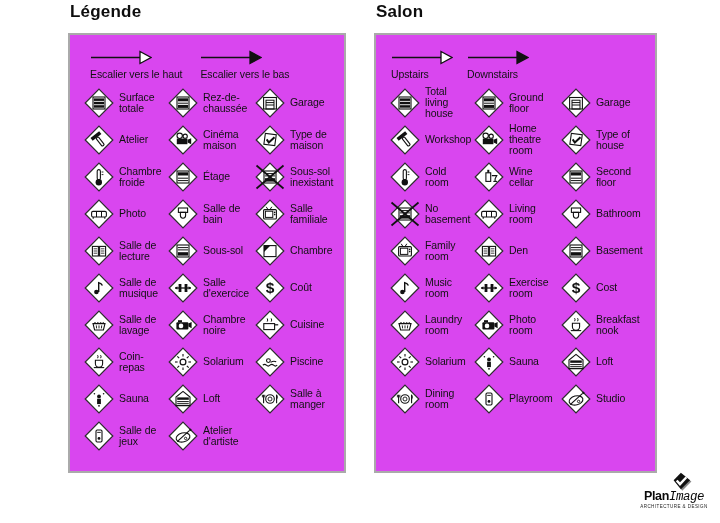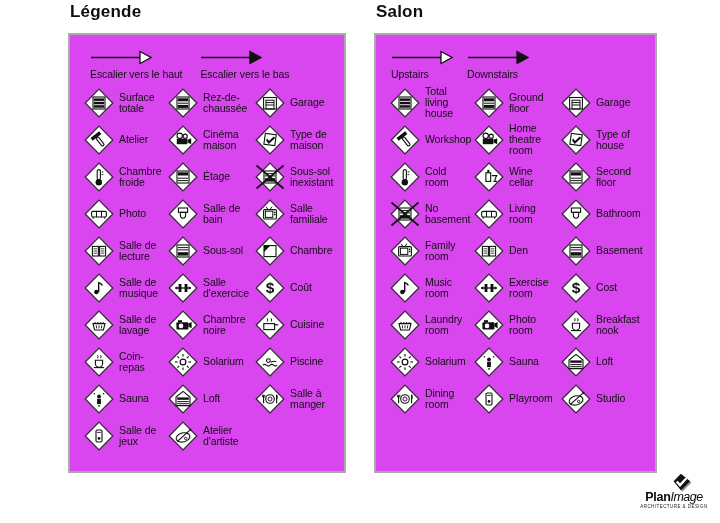--- a/index.html
+++ b/index.html
@@ -18,21 +18,21 @@
   .grid{display:grid;grid-template-columns:84px 87px 1fr;grid-auto-rows:37px;
         align-items:center;padding:4px 4px 0 14px;}
   .item{display:flex;align-items:center;gap:5px;}
   .dic{width:30px;height:30px;flex:none;}
   .dia{fill:#ffffff;stroke:#2b2b2b;stroke-width:1.2;}
   .lbl{font-size:10.5px;line-height:11px;letter-spacing:-.1px;white-space:pre-line;color:#111;}
   .logo{position:absolute;right:6px;bottom:6px;width:80px;text-align:center;}
   .logo svg{display:block;margin:0 auto -2px 34px;}
   .logo-text{font-size:12.5px;line-height:12px;white-space:nowrap;}
   .lt-bold{font-weight:bold;letter-spacing:-.3px;color:#0a0a0a;}
-  .lt-italic{font-style:italic;font-family:Liberation Sans, sans-serif;letter-spacing:-.5px;color:#0a0a0a;margin-top:12px;}
+  .lt-italic{font-style:italic;font-family:Liberation Mono, monospace;letter-spacing:-.5px;color:#0a0a0a;margin-top:12px;}
   .logo-tag{font-size:4.5px;letter-spacing:.45px;color:#222;margin-top:1px;white-space:nowrap;}
 </style>
 </head>
 <body>
 
 <svg width="0" height="0" style="position:absolute" aria-hidden="true">
   <defs>
     <symbol id="i-total-area" viewBox="0 0 30 30">
       <rect x="9" y="9" width="12" height="12" fill="none" stroke="#111" stroke-width="1.1"></rect>
       <rect x="9.9" y="10.4" width="10.2" height="2.5" fill="#111"></rect>

